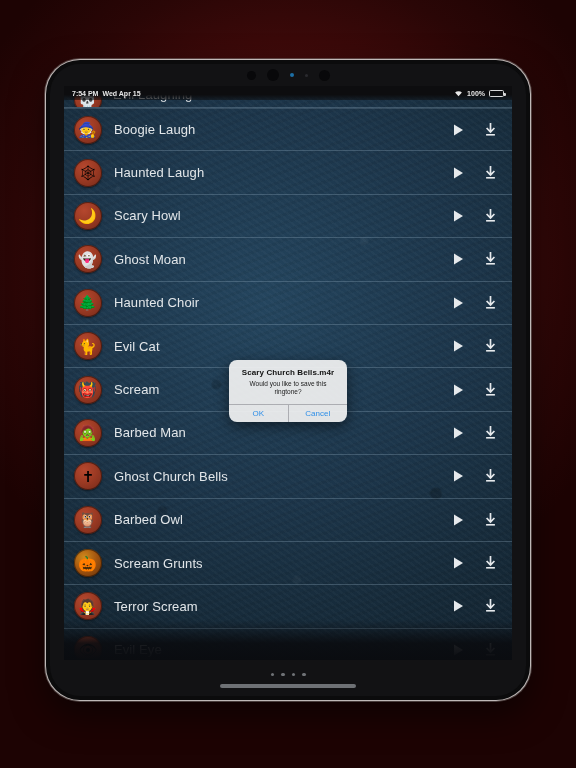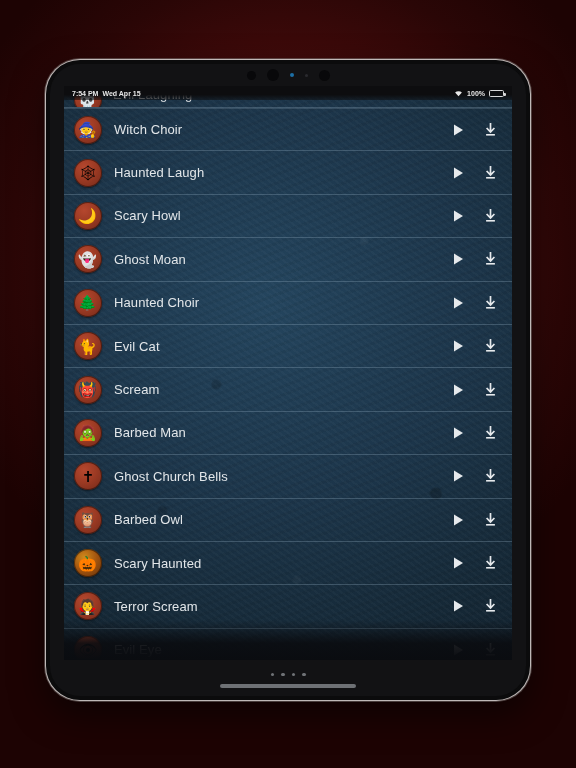--- a/index.html
+++ b/index.html
@@ -254,21 +254,21 @@
               <span id="battery-fill"></span>
             </span>
           </div>
         </div>
 
         <div id="ringtone-list">
             <div class="row">
               <div class="thumb">
                 <span class="glyph">🧙</span>
               </div>
-              <div class="row-title">Witch Choir</div>
+              <div class="row-title">Boogie Laugh</div>
               <div class="row-actions">
                 <div class="icon-btn">
                   <svg width="14" height="14" viewBox="0 0 14 14">
                     <path d="M3 1.6 L12 7 L3 12.4 Z" fill="#e6e9ec"></path>
                   </svg>
                 </div>
                 <div class="icon-btn">
                   <svg width="13" height="14" viewBox="0 0 13 14">
                     <path d="M6.5 0.8 L6.5 8.4 M3.2 5.6 L6.5 9 L9.8 5.6" stroke="#e6e9ec" stroke-width="1.7" fill="none" stroke-linecap="square"></path>
                     <rect x="2.1" y="11" width="8.8" height="1.6" fill="#e6e9ec"></rect>
@@ -444,21 +444,21 @@
                     <path d="M6.5 0.8 L6.5 8.4 M3.2 5.6 L6.5 9 L9.8 5.6" stroke="#e6e9ec" stroke-width="1.7" fill="none" stroke-linecap="square"></path>
                     <rect x="2.1" y="11" width="8.8" height="1.6" fill="#e6e9ec"></rect>
                   </svg>
                 </div>
               </div>
             </div>
             <div class="row">
               <div class="thumb pumpkin">
                 <span class="glyph">🎃</span>
               </div>
-              <div class="row-title">Scary Haunted</div>
+              <div class="row-title">Scream Grunts</div>
               <div class="row-actions">
                 <div class="icon-btn">
                   <svg width="14" height="14" viewBox="0 0 14 14">
                     <path d="M3 1.6 L12 7 L3 12.4 Z" fill="#e6e9ec"></path>
                   </svg>
                 </div>
                 <div class="icon-btn">
                   <svg width="13" height="14" viewBox="0 0 13 14">
                     <path d="M6.5 0.8 L6.5 8.4 M3.2 5.6 L6.5 9 L9.8 5.6" stroke="#e6e9ec" stroke-width="1.7" fill="none" stroke-linecap="square"></path>
                     <rect x="2.1" y="11" width="8.8" height="1.6" fill="#e6e9ec"></rect>
@@ -501,20 +501,30 @@
                     <path d="M6.5 0.8 L6.5 8.4 M3.2 5.6 L6.5 9 L9.8 5.6" stroke="#e6e9ec" stroke-width="1.7" fill="none" stroke-linecap="square"></path>
                     <rect x="2.1" y="11" width="8.8" height="1.6" fill="#e6e9ec"></rect>
                   </svg>
                 </div>
               </div>
             </div>
           </div>
 
       </div>
 
+      <div id="alert-dialog">
+        <div id="alert-body">
+          <div id="alert-title">Scary Church Bells.m4r</div>
+          <div id="alert-message">Would you like to save this ringtone?</div>
+        </div>
+        <div id="alert-buttons">
+          <div class="alert-btn">OK</div>
+          <div class="alert-btn">Cancel</div>
+        </div>
+      </div>
 
       <div id="screen-bottom-fade"></div>
 
       <div id="page-dots">
           <span class="page-dot"></span>
           <span class="page-dot"></span>
           <span class="page-dot"></span>
           <span class="page-dot"></span>
         </div>
 

